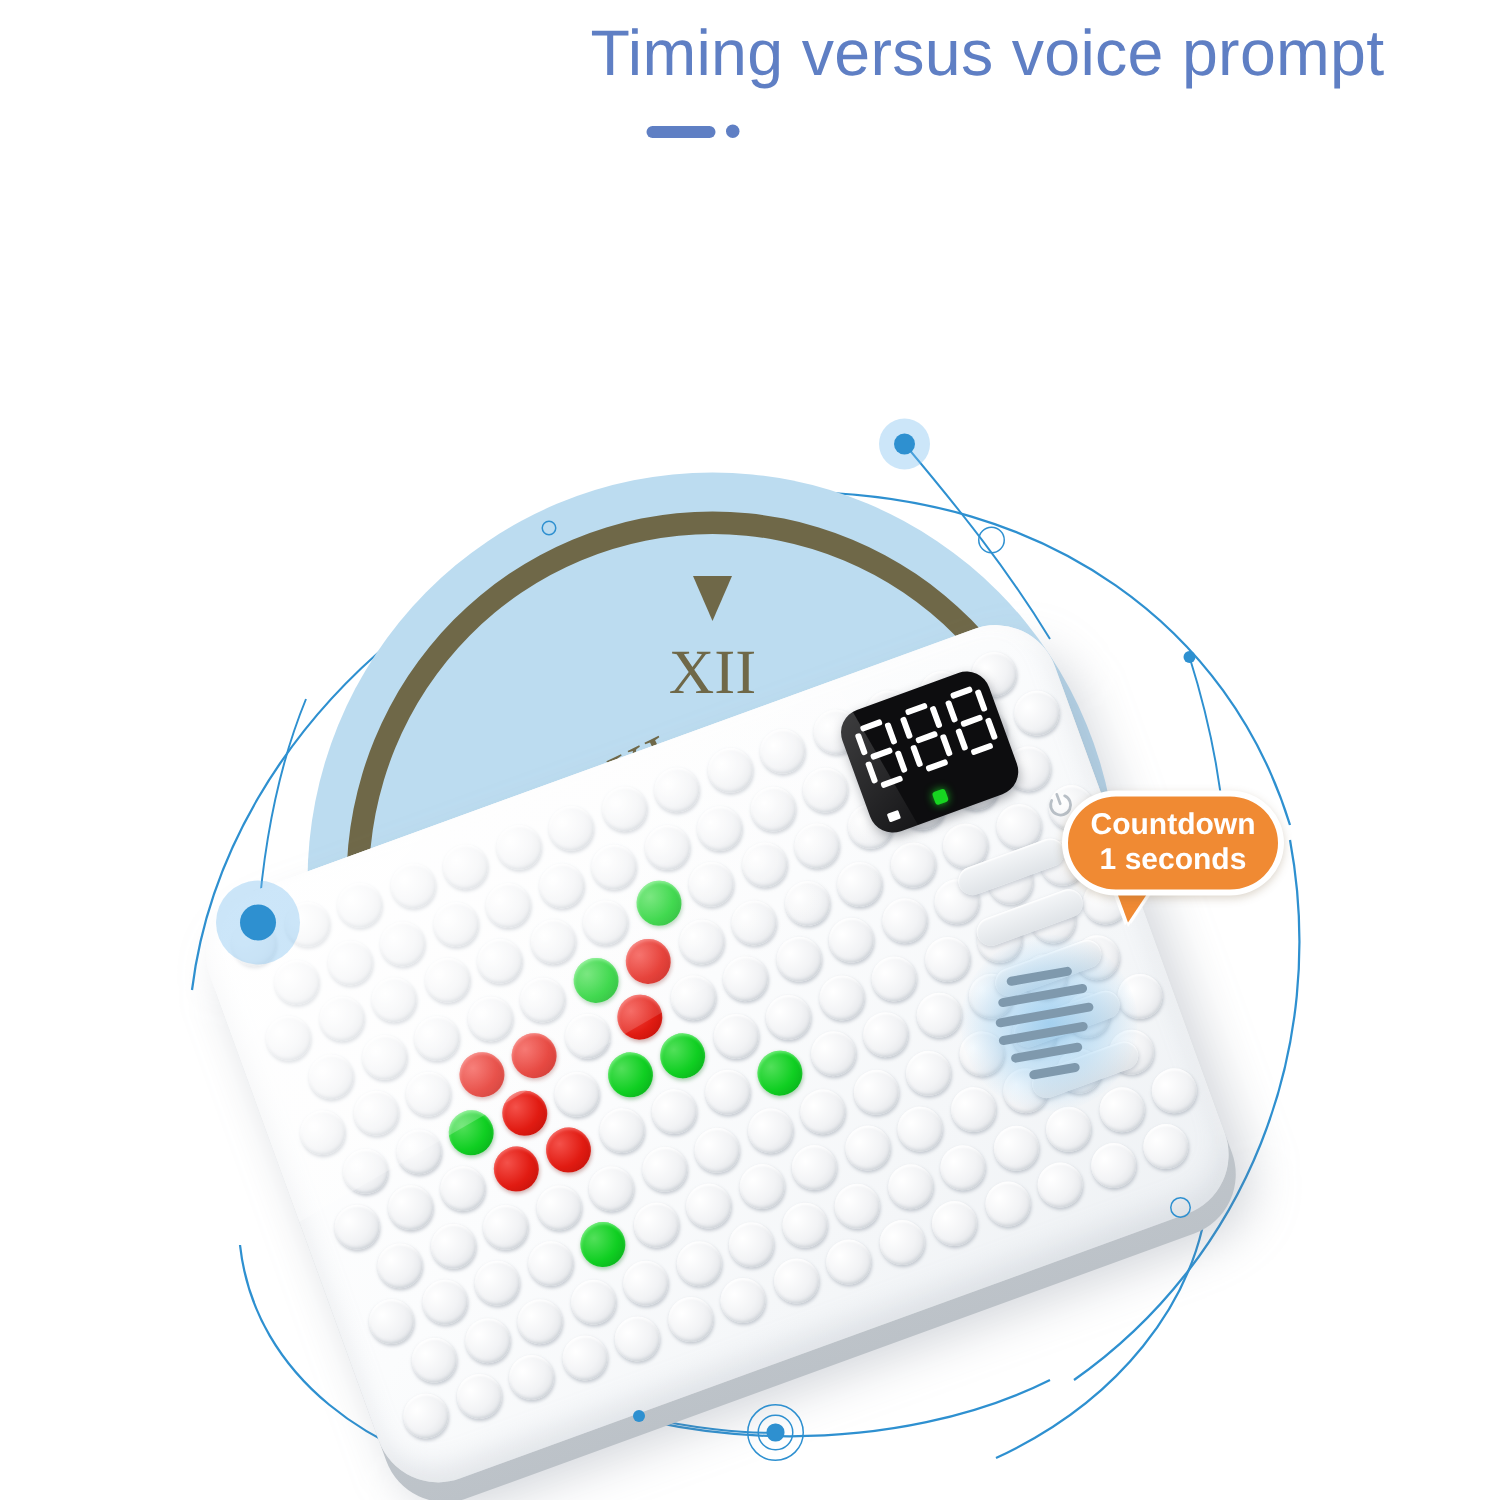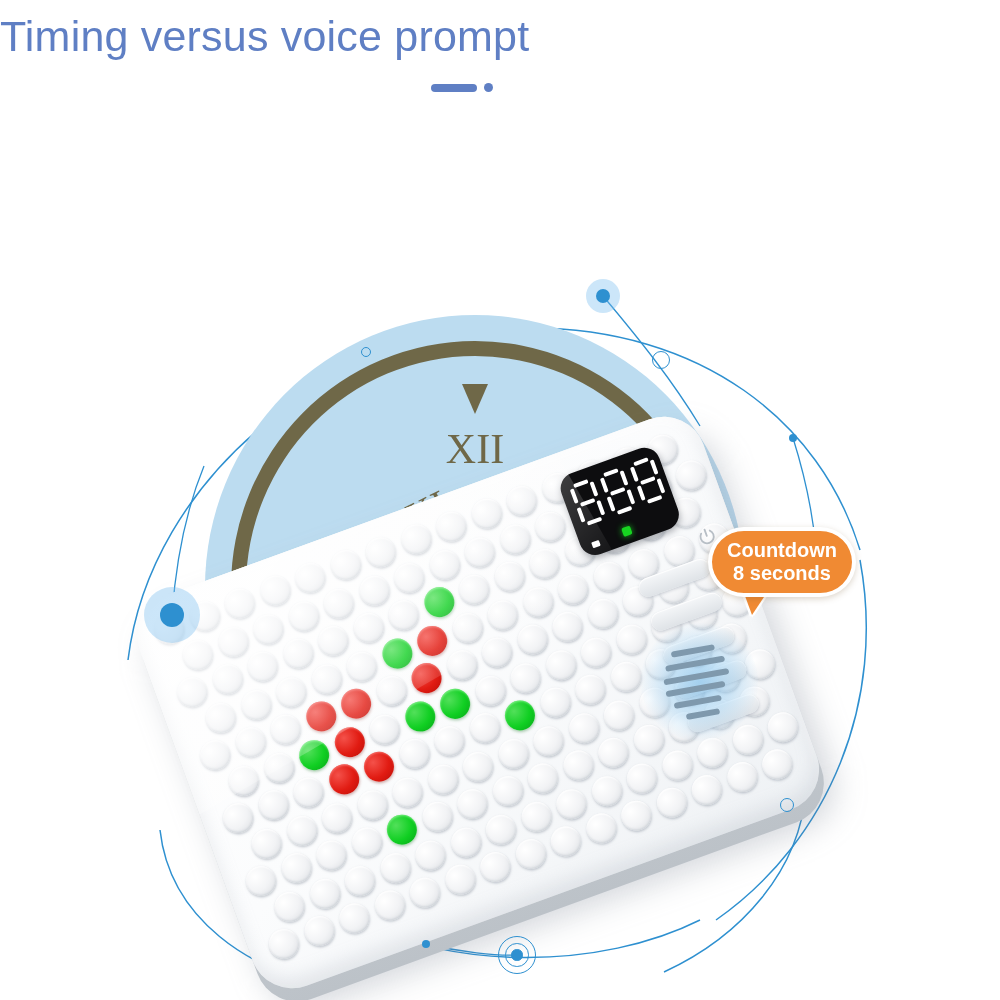--- a/index.html
+++ b/index.html
@@ -5,21 +5,21 @@
 <style>
   html,body{margin:0;padding:0;background:#ffffff;}
   body{
     width:1000px;height:1000px;overflow:hidden;position:relative;
     font-family:"Liberation Sans","DejaVu Sans",sans-serif;
     -webkit-font-smoothing:antialiased;
   }
   #stage{position:absolute;left:0;top:0;width:1000px;height:1000px;background:#fff;}
 
   
-  .header{position:absolute;left:0;top:0;width:923px;text-align:left;}
+  .header{position:absolute;left:0;top:0;width:923px;text-align:right;}
   .title{
     margin:0;padding-top:12px;
     font-size:43px;font-weight:400;letter-spacing:.2px;
     color:#5f7fc4;line-height:1.15;
   }
   .divider{
     margin-top:22px;display:flex;align-items:center;justify-content:center;gap:7px;
   }
   .divider .bar{width:46px;height:8px;border-radius:4px;background:#5f7fc4;display:block;}
   .divider .dot{width:9px;height:9px;border-radius:50%;background:#5f7fc4;display:block;}
@@ -460,21 +460,21 @@
         </div>
 
         <div class="dev-gloss"></div>
       </div>
     </div>
 
     <div class="callout">
       <div class="tail"></div>
       <div class="bubble">
         <span>Countdown</span>
-        <span class="l2">8 seconds</span>
+        <span class="l2">1 seconds</span>
       </div>
     </div>
 
     <div id="decor-layer">
         <div class="dot-halo" style="left: 144px; top: 357px; width: 56px; height: 56px; background: rgba(120, 190, 238, 0.38);"></div>
         <div class="dot-halo" style="left: 160px; top: 373px; width: 24px; height: 24px; background: rgb(46, 144, 208);"></div>
         <div class="dot-halo" style="left: 586px; top: 49px; width: 34px; height: 34px; background: rgba(120, 190, 238, 0.38);"></div>
         <div class="dot-halo" style="left: 596px; top: 59px; width: 14px; height: 14px; background: rgb(46, 144, 208);"></div>
         <div class="dot-halo" style="left: 789px; top: 204px; width: 8px; height: 8px; background: rgb(46, 144, 208);"></div>
         <div class="dot-halo" style="left: 422px; top: 710px; width: 8px; height: 8px; background: rgb(46, 144, 208);"></div>

